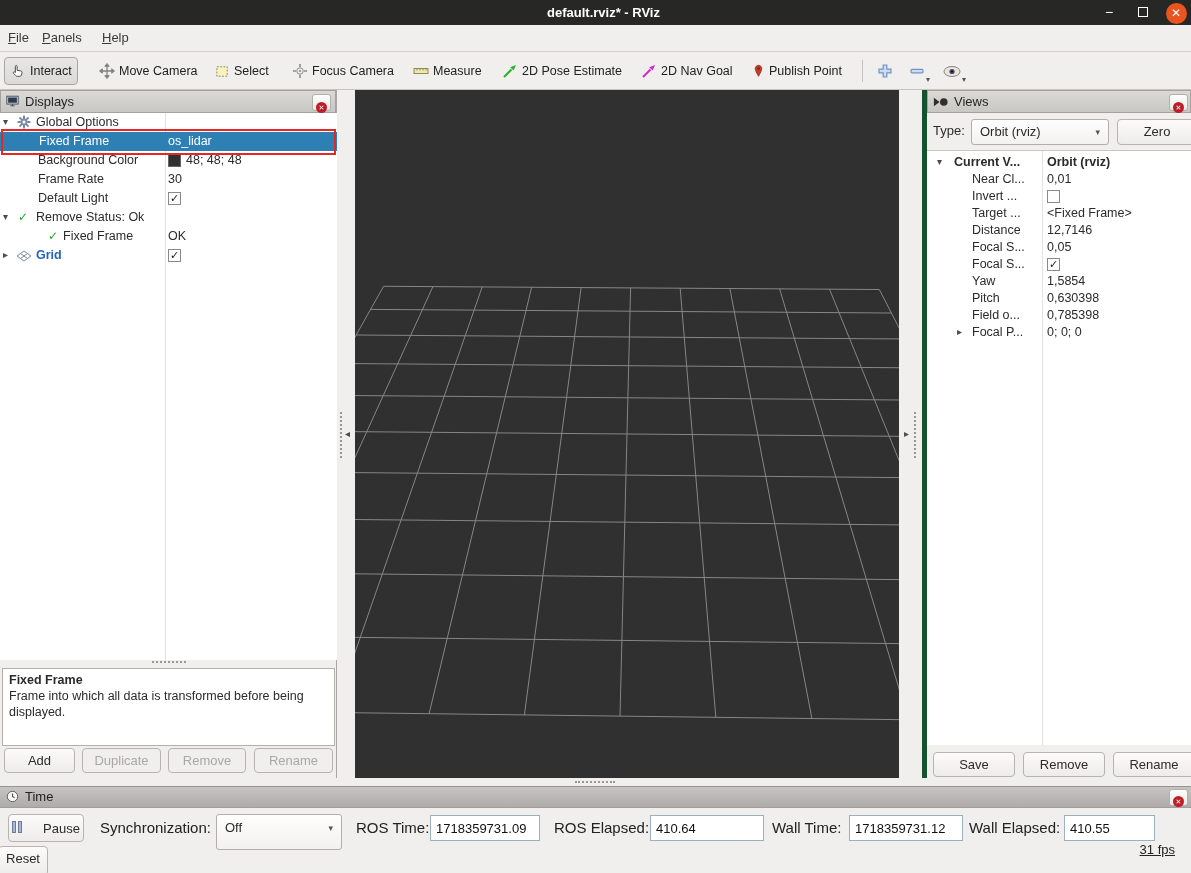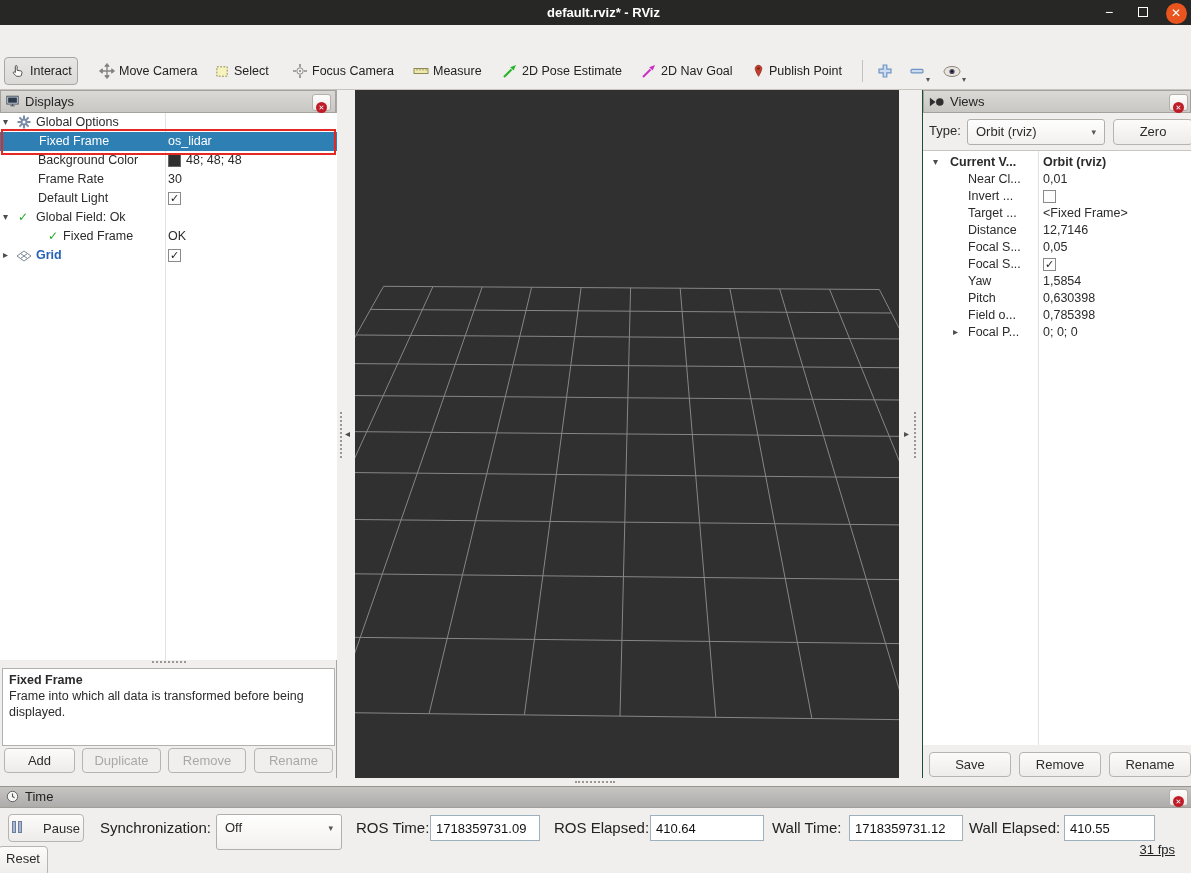--- a/index.html
+++ b/index.html
@@ -76,21 +76,21 @@
   .btn.disabled { color:#aaa8a4; background:#f1efee; }
 
   
   .vsplit-dots { position:absolute; width:2px; height:46px; border-left:2px dotted #9a9792; top:322px; }
   .vsplit-arrow { position:absolute; top:338px; font-size:10px; color:#4c4c4c; }
 
   
   .viewport { position:absolute; left:355px; top:0; width:544px; height:688px; background:#303030; }
 
   
-  .views { position:absolute; left:922px; top:0; width:269px; height:688px; border-left:1px solid #14532d; }
+  .views { position:absolute; left:922px; top:0; width:269px; height:688px; border-left:5px solid #14532d; }
   .typerow { position:absolute; left:0; top:29px; width:269px; height:26px; }
   .typerow .lbl { position:absolute; left:6px; top:4px; }
   .combo { position:absolute; height:26px; border:1px solid #b2afaa; border-radius:3px;
            background:linear-gradient(#fefefe,#f3f1ef); line-height:24px; padding-left:8px; font-size:13px; }
   .combo .car { position:absolute; right:8px; top:0; font-size:9px; color:#555; }
   .vtree { position:absolute; left:0; top:60px; width:269px; height:595px; background:#fff; border-top:1px solid #c9c6c2; }
   .vtree .coldiv { position:absolute; left:115px; top:0; bottom:0; width:1px; background:#e4e2df; }
   .vrow { position:relative; height:17px; font-size:12.5px; }
   .vrow .exp { position:absolute; top:2px; font-size:10px; color:#4c4c4c; }
   .vrow .nm { position:absolute; top:1px; }
@@ -124,20 +124,25 @@
 
 <div class="app">
 
   <div class="titlebar">
     <div class="title">default.rviz* - RViz</div>
     <div class="win-btn wb-min">−</div>
     <div class="win-btn wb-max"><span class="sq"></span></div>
     <div class="win-btn wb-close"><span class="circ">✕</span></div>
   </div>
 
+  <div class="menubar">
+    <div class="menu-item" style="left:2px"><span class="mn">F</span><span>ile</span></div>
+    <div class="menu-item" style="left:36px"><span class="mn">P</span><span>anels</span></div>
+    <div class="menu-item" style="left:96px"><span class="mn">H</span><span>elp</span></div>
+  </div>
 
   <div class="toolbar">
     <div class="tool active" style="left:4px">
       <svg width="16" height="16" viewBox="0 0 18 18">
           <path d="M7 2.8c.55 0 1 .45 1 1v4.4l4.1.7c.9.15 1.4.75 1.35 1.65-.07 1.1-.3 2.3-.7 3.2-.35.8-.9 1.25-1.8 1.25H8.3c-.75 0-1.3-.2-1.75-.75L4 11.6c-.4-.5-.35-1.05.05-1.45.45-.45 1.1-.4 1.5.05l.45.5V3.8c0-.55.45-1 1-1z" fill="#fdfdfd" stroke="#4a4a4a" stroke-width="1.1"></path>
         </svg>
       <span>Interact</span>
     </div>
     <div class="tool" style="left:94px">
       <svg width="16" height="16" viewBox="0 0 16 16">
@@ -263,21 +268,21 @@
         </div>
 
         <div class="drow">
           <span class="nm" style="left:38px">Default Light</span>
           <span class="chk checkbox">✓</span>
         </div>
 
         <div class="drow">
           <span class="exp">▾</span>
           <span class="icn gcheck" style="left:18px">✓</span>
-          <span class="nm" style="left:36px">Global Field: Ok</span>
+          <span class="nm" style="left:36px">Remove Status: Ok</span>
         </div>
 
         <div class="drow">
           <span class="icn gcheck" style="left:48px">✓</span>
           <span class="nm" style="left:63px">Fixed Frame</span>
           <span class="val">OK</span>
         </div>
 
         <div class="drow">
           <span class="exp">▸</span>

